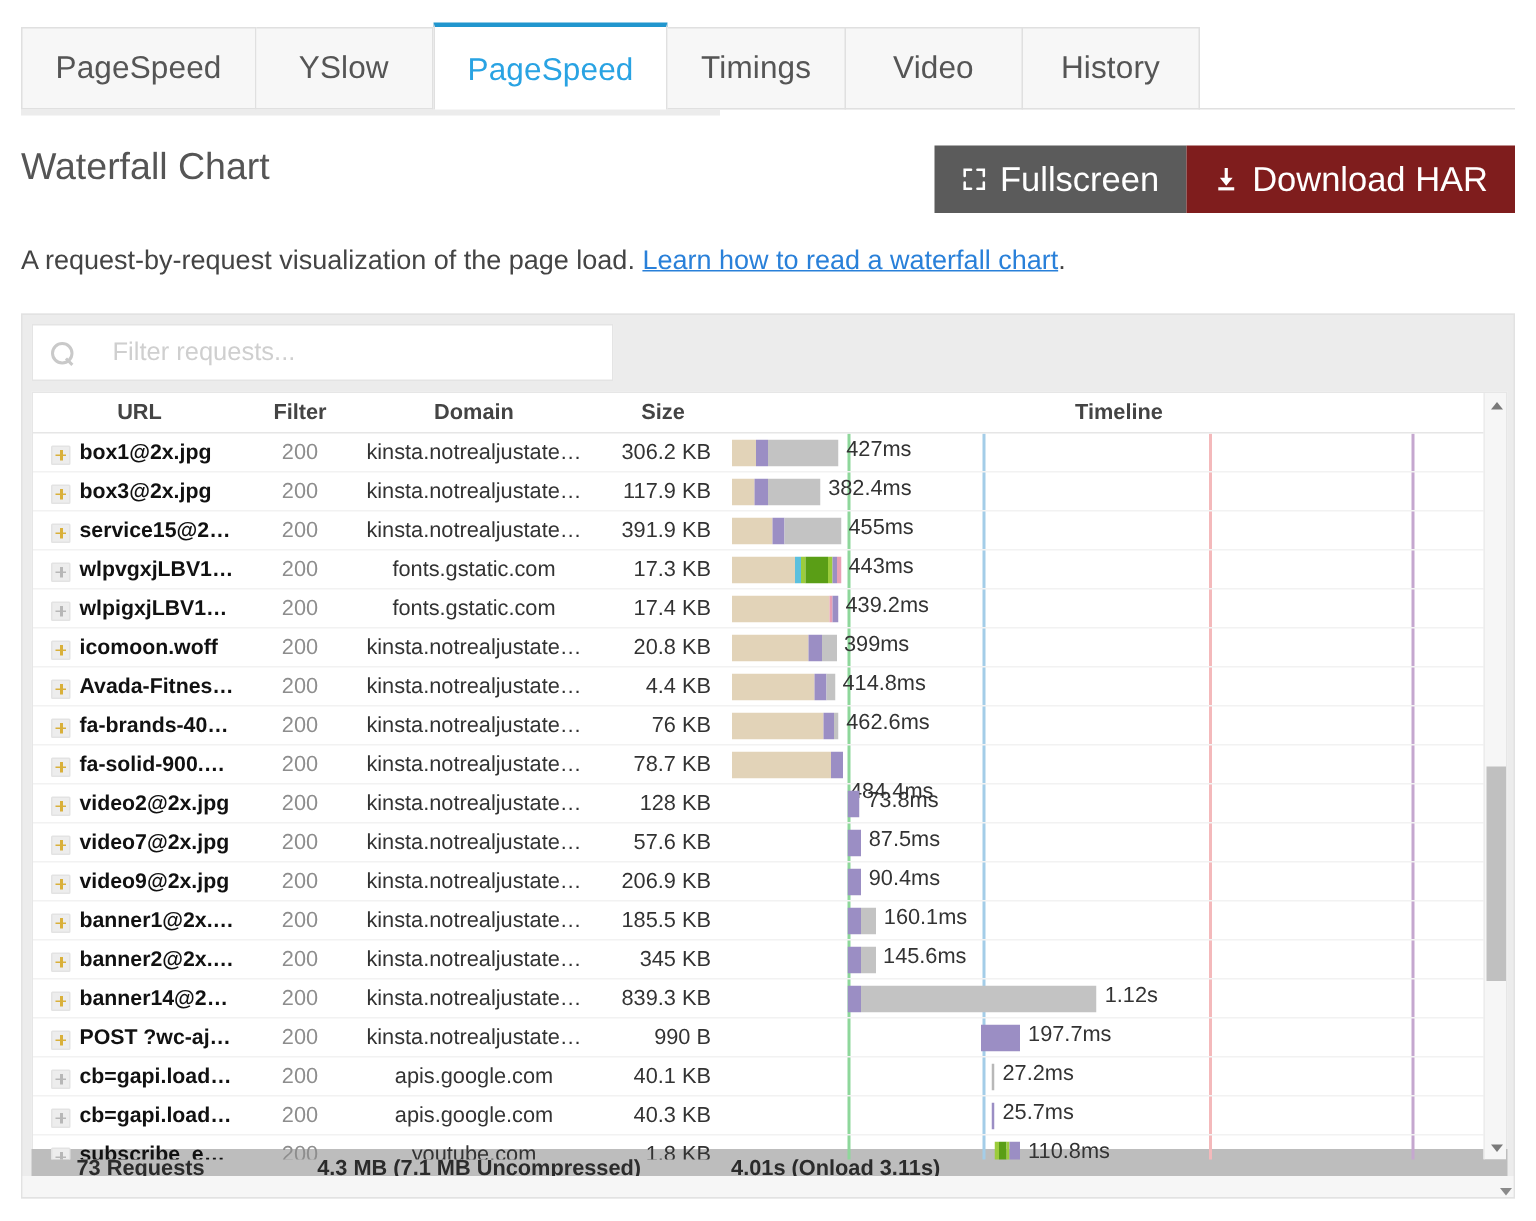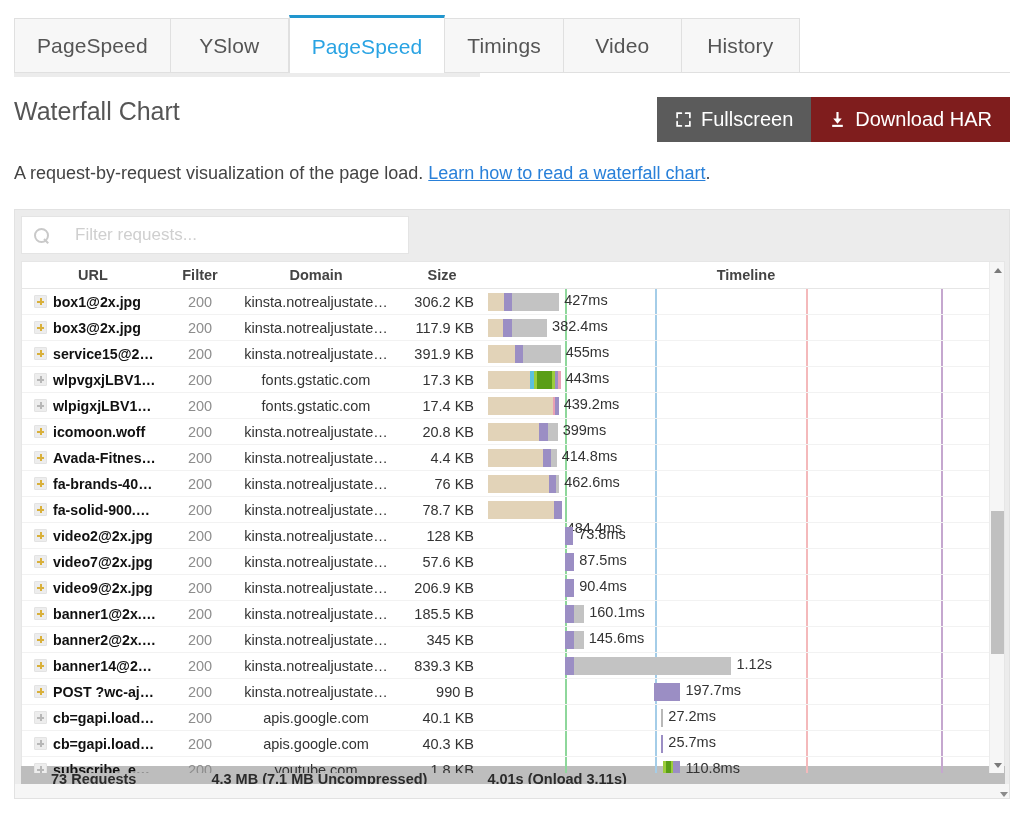--- a/index.html
+++ b/index.html
@@ -33,21 +33,21 @@
   }
   .tabbar-shadow {
     position:absolute; left:14px; top:73px; width:466px; height:4px; background:#ececec;
   }
 
   
   .title { position:absolute; left:14px; top:97px; font-size:25px; color:#555; font-weight:400; }
   .btns { position:absolute; right:14px; top:97px; display:flex; }
   .btn {
     height:45px; display:flex; align-items:center; gap:9px;
-    padding:0 18px; color:#fff; font-size:20px; cursor:pointer; border:none;
+    padding:0 18px; color:#fff; font-size:23px; cursor:pointer; border:none;
     font-family:"Liberation Sans", sans-serif;
   }
   .btn-fullscreen { background:#5b5b5b; }
   .btn-har { background:#7f1d1d; }
 
   
   .subtitle { position:absolute; left:14px; top:163px; font-size:18px; color:#444; }
   .subtitle a { color:#2980d9; }
 
   
@@ -78,21 +78,21 @@
   .c-size   { width:92px; }
   .c-time   { flex:1; }
 
   .tbody { position:relative; }
   .grid { position:absolute; left:0; top:0; width:100%; height:100%; pointer-events:none; z-index:1; }
   .gline { position:absolute; top:0; bottom:0; width:2px; }
 
   .row { display:flex; height:26px; align-items:center; border-bottom:1px solid #f2f2f2;
          position:relative; z-index:2; }
   .cell { font-size:14.5px; color:#333; }
-  .cell.c-url { display:flex; align-items:center; gap:6px; padding-left:12px; font-weight:bold;
+  .cell.c-url { display:flex; align-items:flex-end; gap:6px; padding-left:12px; font-weight:bold;
                 color:#111; font-size:14.2px; overflow:hidden; white-space:nowrap; }
   .plus { width:13px; height:13px; background:#ededed; border:1px solid #e3e3e3; flex:none;
           position:relative; border-radius:1px; }
   .plus::before, .plus::after { content:""; position:absolute; background:#d9b03a; }
   .plus::before { left:2px; top:5px; width:7px; height:1.6px; }
   .plus::after  { left:5px; top:2px; width:1.6px; height:7px; }
   .plus.ext::before, .plus.ext::after { background:#b7b7b7; }
   .cell.c-status { color:#8d8d8d; text-align:center; }
   .cell.c-domain { color:#333; text-align:center; overflow:hidden; white-space:nowrap; }
   .cell.c-size   { text-align:right; padding-right:14px; color:#333; }

